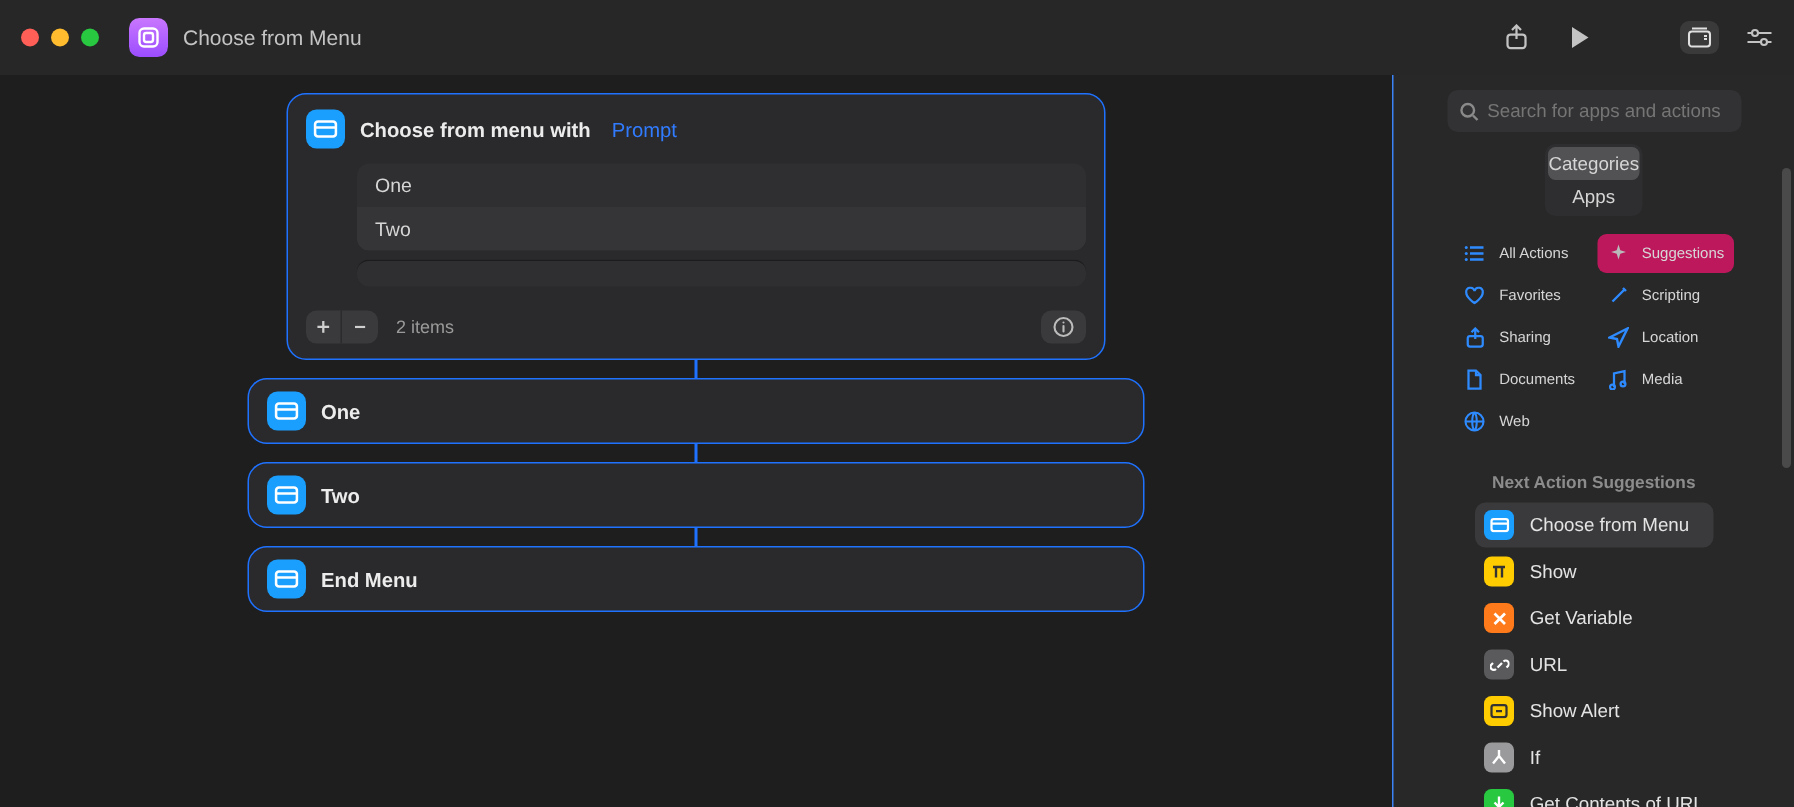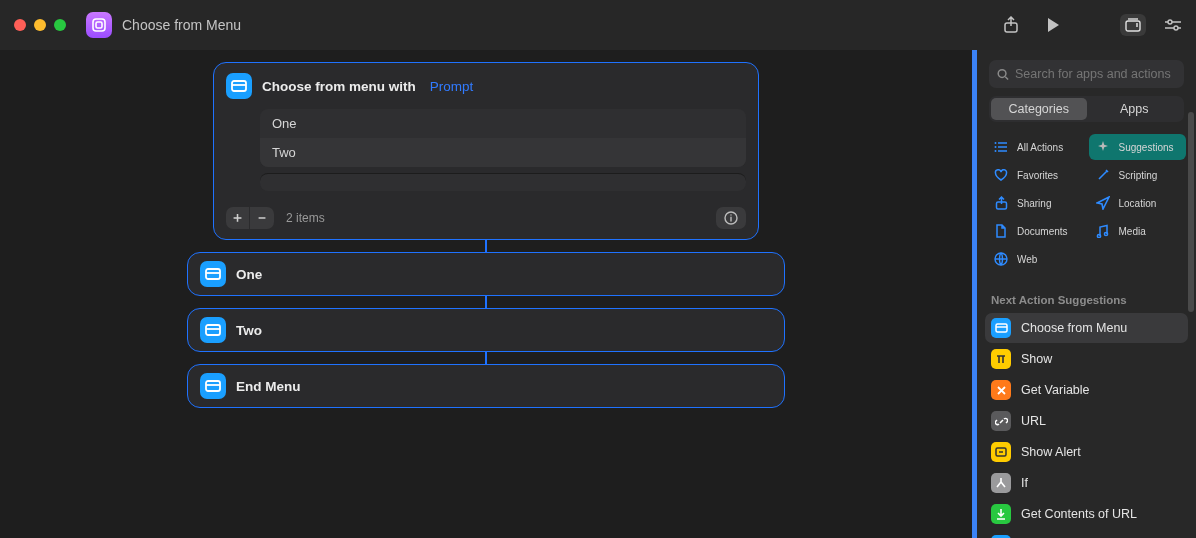--- a/index.html
+++ b/index.html
@@ -15,21 +15,21 @@
   .titlebar-right { margin-left:auto; display:flex; align-items:center; gap:24px; color:#b9b9b9; }
   .titlebar-icon { width:18px; height:18px; display:flex; align-items:center; justify-content:center; }
   .rt-group { display:flex; gap:18px; margin-left:34px; align-items:center; }
   .lib-btn { width:26px; height:22px; border-radius:6px; background:#3a3a3a; display:flex; align-items:center; justify-content:center; }
 
   svg { display:block; }
 
   
   .split { display:flex; height:488px; }
   .canvas { flex:1; background:#1e1e1e; padding-top:12px; display:flex; flex-direction:column; align-items:center; overflow:auto; }
-  .sidebar { width:224px; background:#282828; border-left:5px solid #3b82f6; display:flex; flex-direction:column; }
+  .sidebar { width:268px; background:#282828; border-left:1px solid #3b82f6; display:flex; flex-direction:column;align-items:center; }
 
   
   .block { width:546px; border:1.5px solid #1f72ff; border-radius:13px; background:#2a2a2c; position:relative; }
   .block-header { display:flex; align-items:center; gap:10px; padding:10px 12px; }
   .block-icon { width:26px; height:26px; border-radius:7px; background:#1a9fff; display:flex; align-items:center; justify-content:center; flex-shrink:0; }
   .block-title { font-weight:600; color:#ececec; font-size:13.5px; }
   .block-token { color:#317bff; font-size:13.5px; margin-left:4px; }
   .block-body { padding:0 12px 8px 46px; }
   .menu-items { background:#2f2f31; border-radius:8px; overflow:hidden; }
   .menu-items .row { padding:7px 12px; font-size:13px; color:#d6d6d6; }
@@ -44,27 +44,27 @@
 
   .connector { width:2px; height:12px; background:#1f72ff; }
 
   .block-slim { width:598px; border:1.5px solid #1f72ff; border-radius:13px; background:#2a2a2c; display:flex; align-items:center; gap:10px; padding:8px 12px; }
   .block-slim .label { font-weight:600; font-size:13.5px; color:#ececec; }
 
   
   .searchwrap { padding:10px 12px 8px; }
   .search { background:#323234; border-radius:7px; height:28px; display:flex; align-items:center; padding:0 8px; gap:6px; color:#8a8a8a; }
   .search input { flex:1; background:transparent; border:none; outline:none; color:#ddd; font-size:12.5px; }
-  .seg { margin:0 12px 8px; display:flex; background:#2e2e30; border-radius:7px; padding:2px; }
+  .seg { margin:0 12px 8px; display:flex; background:#2e2e30; border-radius:7px; padding:2px;flex-direction:column; }
   .seg div { flex:1; text-align:center; font-size:12.5px; padding:4px 0; border-radius:5px; color:#d6d6d6; }
   .seg .on { background:#525254; }
 
   .catgrid { padding:4px 10px 12px; display:grid; grid-template-columns:1fr 1fr; gap:2px 4px; }
   .cat { display:flex; align-items:center; gap:8px; padding:5px 6px; border-radius:6px; font-size:10px; color:#d6d6d6; }
-  .cat.on { background:#0f766e; }
+  .cat.on { background:#be185d; }
   .cat .ci { width:16px; height:16px; display:flex; align-items:center; justify-content:center; flex-shrink:0; }
 
   .section-label { padding:10px 14px 6px; font-size:11.5px; font-weight:600; color:#8c8c8c; }
   .suglist { padding:0 8px; overflow:auto; flex:1; }
   .sug { display:flex; align-items:center; gap:10px; padding:5px 6px; margin:1px 0; border-radius:7px; font-size:12.5px; color:#e4e4e4; }
   .sug.on { background:#3a3a3c; }
   .sug .si { width:20px; height:20px; border-radius:5px; display:flex; align-items:center; justify-content:center; flex-shrink:0; font-size:11px; font-weight:700; color:#fff; }
 
   .scrollbar { position:absolute; right:2px; top:62px; width:6px; height:200px; background:#4a4a4a; border-radius:3px; }
   .sidebar { position:relative; }

